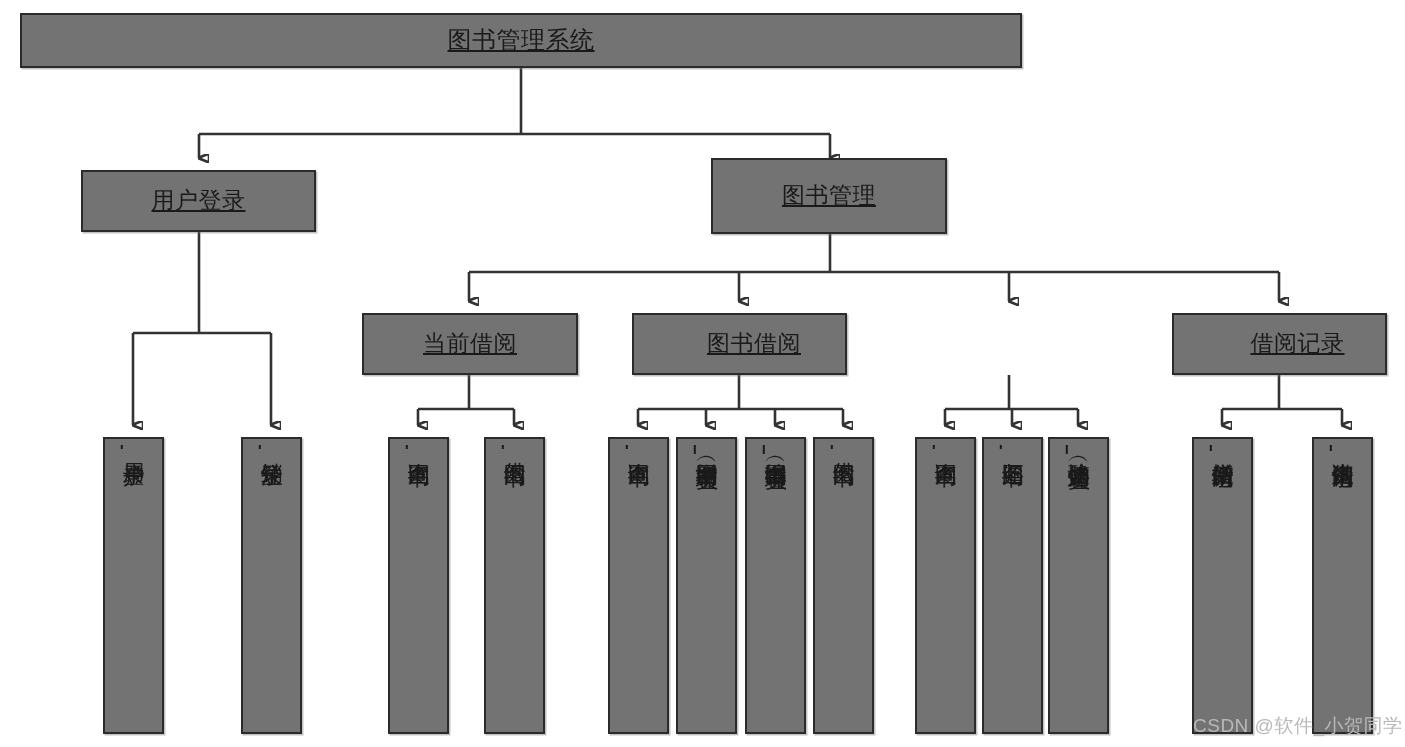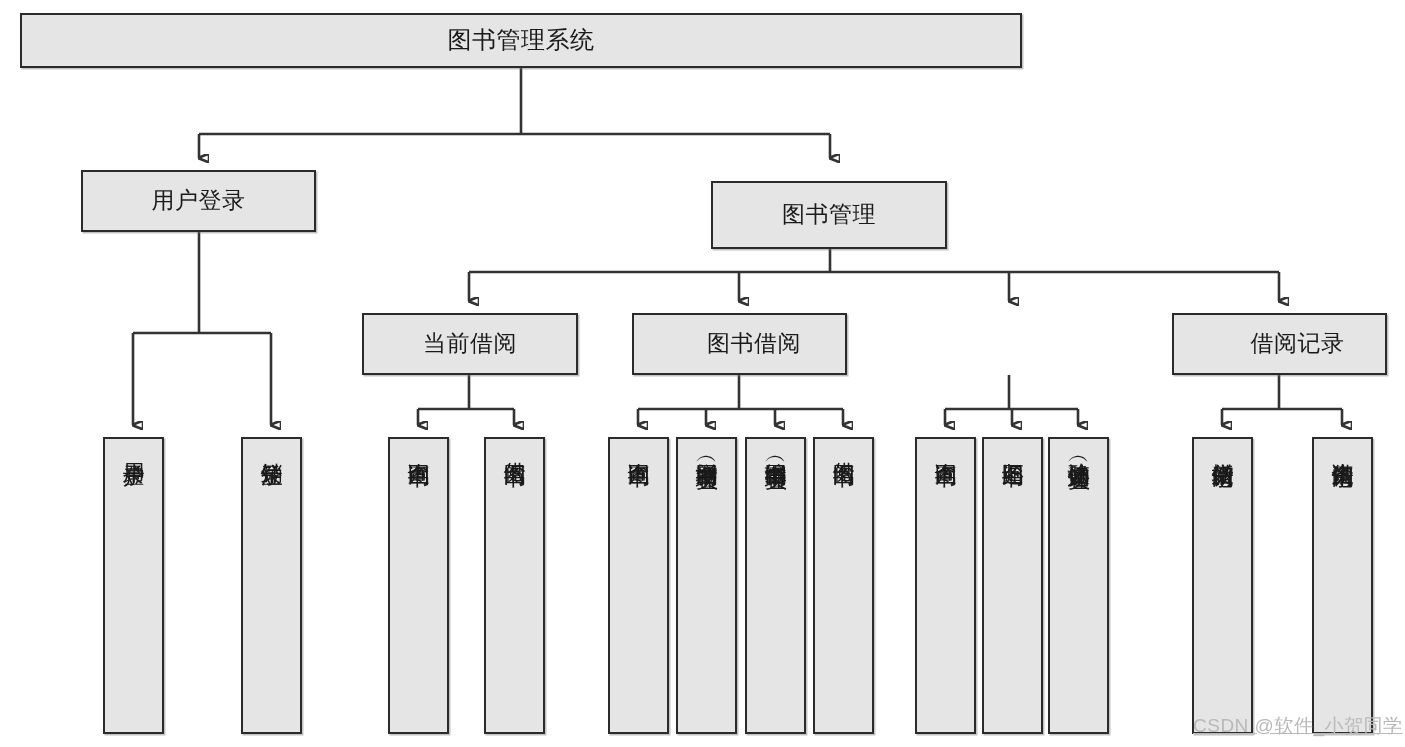--- a/index.html
+++ b/index.html
@@ -11,27 +11,28 @@
     position: relative;
     width: 1405px;
     height: 747px;
     background: #ffffff;
     font-family: "Liberation Sans", "DejaVu Sans", sans-serif;
     overflow: hidden;
   }
   .node {
     position: absolute;
     box-sizing: border-box;
-    background: #e5e5e5;
+    background: #737373;
     border: 2.5px solid #2b2b2b;
     display: flex;
     align-items: center;
     justify-content: center;
     color: #1a1a1a;
     box-shadow: 1.5px 1.5px 0 rgba(120,120,120,0.45);
+    text-decoration: underline;
   }
   .node .label {
     display: block;
     text-align: center;
     line-height: 1.18;
     letter-spacing: 0.5px;
   }
   
   .node.h .label {
     font-size: 23px;
@@ -66,21 +67,20 @@
     fill: none;
   }
   .watermark {
     position: absolute;
     left: 1193px;
     top: 713px;
     font-size: 19px;
     color: #b9b9b9;
     white-space: nowrap;
     letter-spacing: 0.5px;
-    text-decoration: underline;
   }
 </style>
 </head>
 <body>
 
 <div id="canvas">
 
   <svg class="links" viewBox="0 0 1405 747">
     <defs>
       <marker id="arw" markerWidth="9" markerHeight="11" refX="4.5" refY="10" orient="auto" markerUnits="userSpaceOnUse">
@@ -143,21 +143,21 @@
     </g>
   </svg>
 
   <div class="node h root" style="left:20px; top:13px; width:1002px; height:55px;">
     <span class="label">图书管理系统</span>
   </div>
 
   <div class="node h" style="left:81px; top:170px; width:235px; height:62px;">
     <span class="label">用户登录</span>
   </div>
-  <div class="node h" style="left:711px; top:181px; width:236px; height:68px;">
+  <div class="node h" style="left:711px; top:158px; width:236px; height:76px;">
     <span class="label">图书管理</span>
   </div>
 
   <div class="node h" style="left:362px; top:313px; width:216px; height:62px;">
     <span class="label">当前借阅</span>
   </div>
   <div class="node h" style="left:632px; top:313px; width:215px; height:62px;padding-left:29px;">
     <span class="label">图书借阅</span>
   </div>
   <div class="node h" style="left:1172px; top:313px; width:215px; height:62px;padding-left:36px;">

